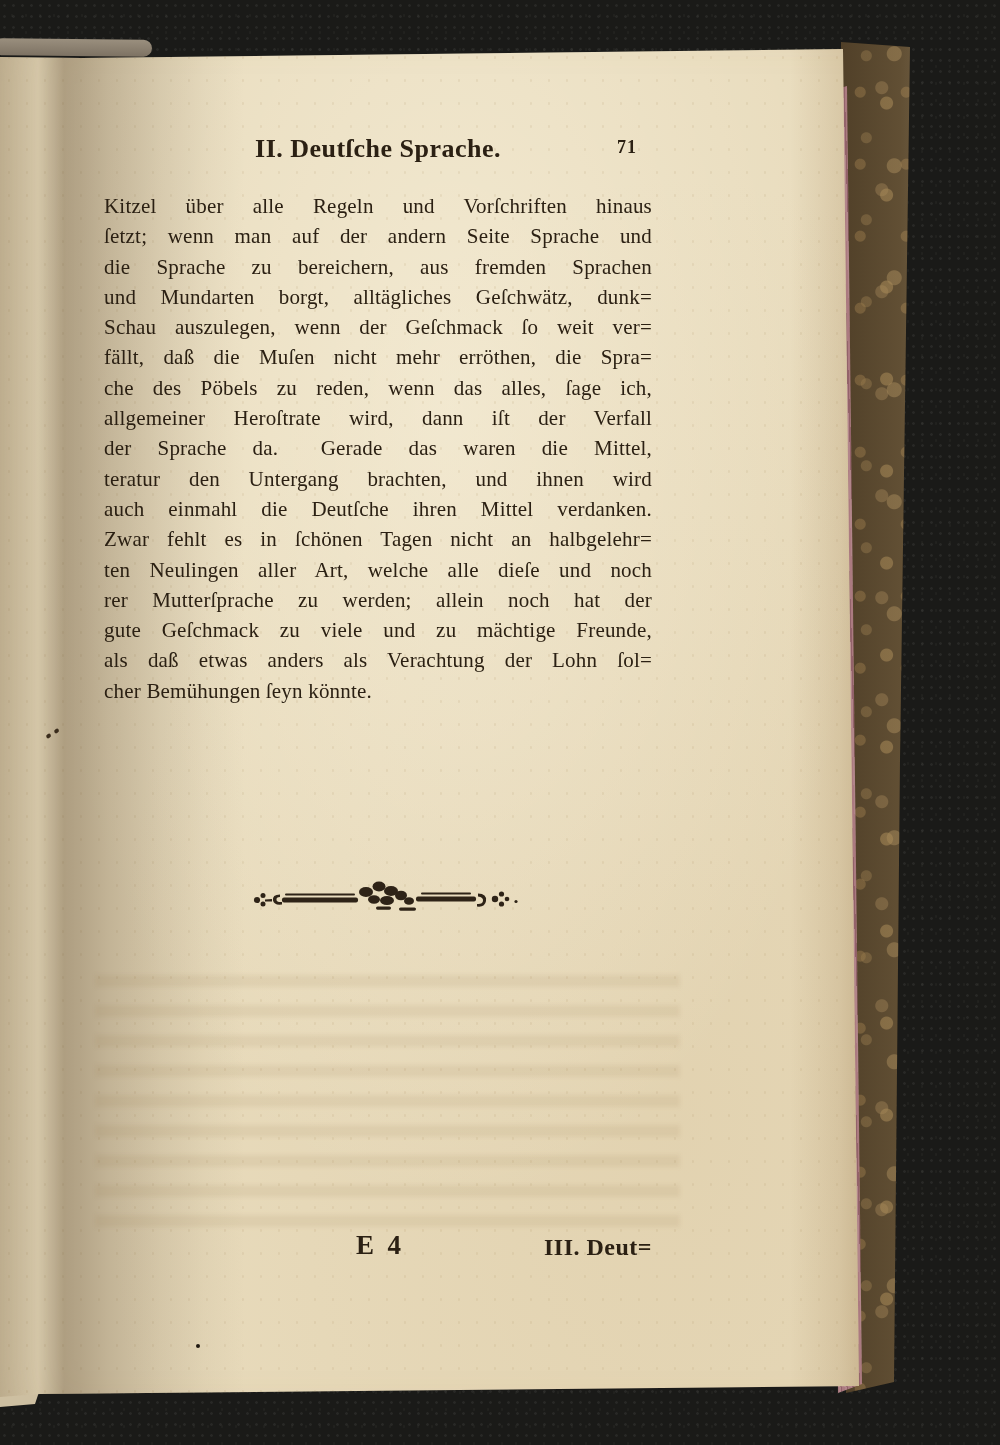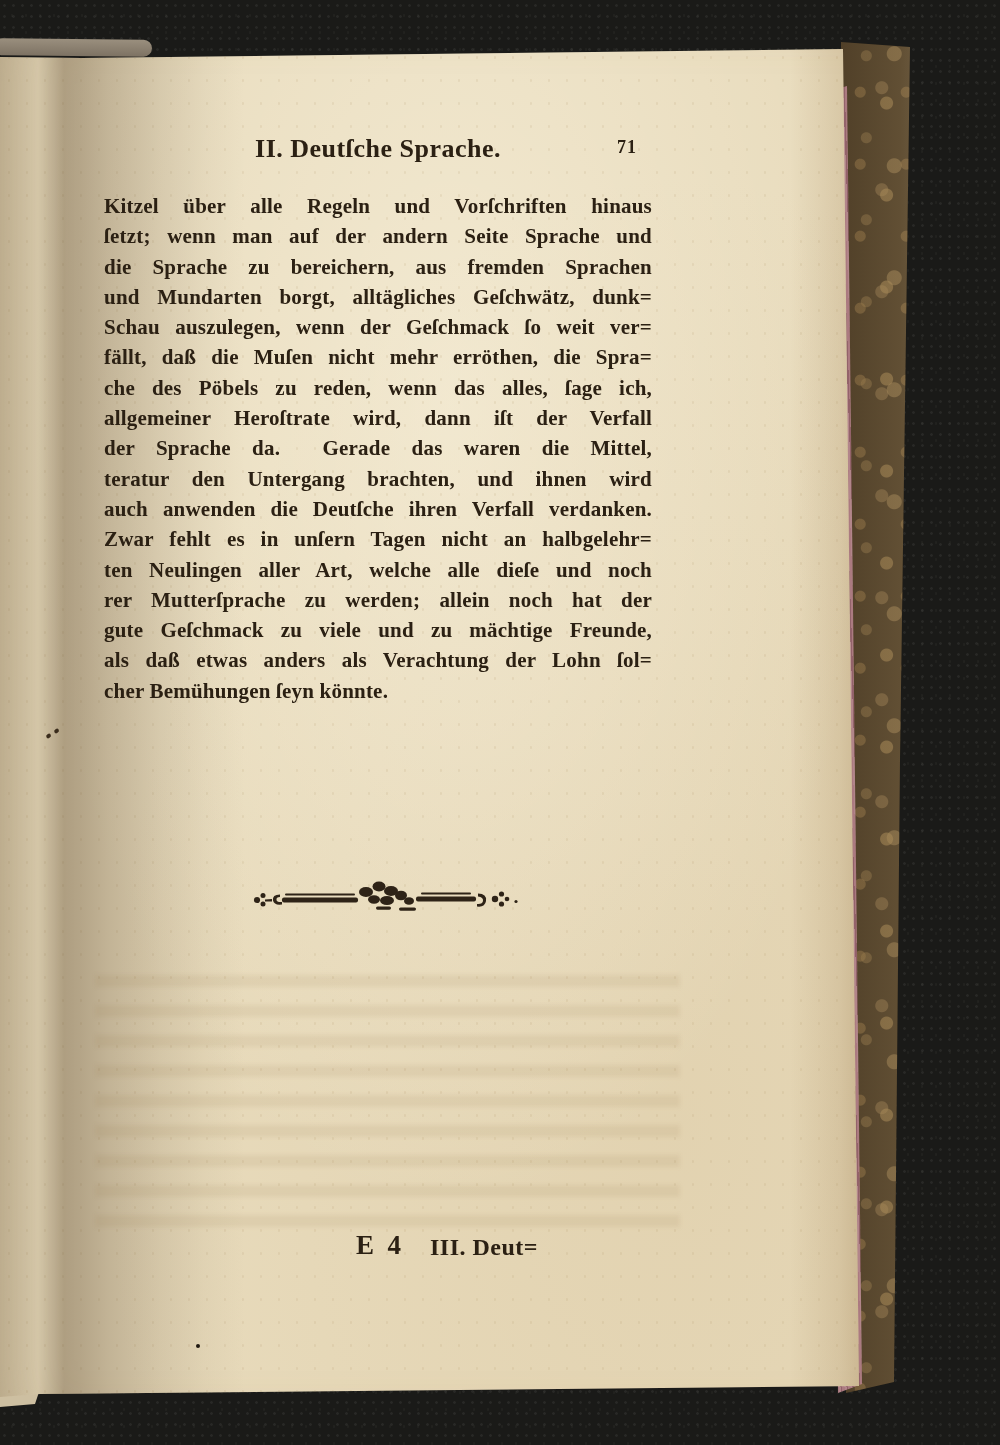--- a/index.html
+++ b/index.html
@@ -79,42 +79,42 @@
   .text-layer{position:absolute;inset:0;color:#2b2013;}
   .running-header{
     position:absolute;left:105px;top:134px;width:546px;height:34px;
     text-align:center;font-size:26px;font-weight:700;letter-spacing:.5px;
   }
   .page-number{
     position:absolute;right:14px;top:3px;font-size:18px;font-weight:700;letter-spacing:1px;
   }
   .body-block{position:absolute;left:104px;top:191px;width:548px;}
   .bline{
-    height:30.3px;line-height:30.3px;font-size:21px;font-weight:700;
+    height:30.3px;line-height:30.3px;font-size:21px;font-weight:400;
     letter-spacing:.2px;white-space:nowrap;
     text-align:justify;text-align-last:justify;text-justify:inter-word;
   }
   .bline.last{text-align-last:left;}
   .ornament{position:absolute;left:250px;top:874px;width:272px;height:48px;}
   .margin-mark{position:absolute;left:46px;top:727px;width:20px;height:14px;}
   .margin-mark i{
     position:absolute;width:5px;height:4px;border-radius:60% 40% 50% 50%;
     background:#3a2c1c;transform:rotate(-35deg);
   }
   .margin-mark i:nth-child(1){left:0;top:7px;}
   .margin-mark i:nth-child(2){left:8px;top:2px;}
   .ink-speck{
     position:absolute;left:196px;top:1344px;width:4px;height:4px;border-radius:50%;
     background:#1f1810;
   }
   .signature-mark{
     position:absolute;left:356px;top:1230px;font-size:27px;font-weight:700;word-spacing:10px;text-align:right;
   }
   .catchword{
-    position:absolute;left:430px;top:1234px;width:222px;
+    position:absolute;left:430px;top:1234px;width:222px;text-align:right;
     font-size:24px;font-weight:700;letter-spacing:.5px;
   }
 </style>
 </head>
 <body>
 
 <div class="stage">
 
   <div class="endband"></div>
   <div class="cover-strip"></div>
@@ -137,22 +137,22 @@
         <div class="bline">Kitzel über alle Regeln und Vorſchriften hinaus</div>
         <div class="bline">ſetzt; wenn man auf der andern Seite Sprache und</div>
         <div class="bline">die Sprache zu bereichern, aus fremden Sprachen</div>
         <div class="bline">und Mundarten borgt, alltägliches Geſchwätz, dunk=</div>
         <div class="bline">Schau auszulegen, wenn der Geſchmack ſo weit ver=</div>
         <div class="bline">fällt, daß die Muſen nicht mehr erröthen, die Spra=</div>
         <div class="bline">che des Pöbels zu reden, wenn das alles, ſage ich,</div>
         <div class="bline">allgemeiner Heroſtrate wird, dann iſt der Verfall</div>
         <div class="bline">der Sprache da.  Gerade das waren die Mittel,</div>
         <div class="bline">teratur den Untergang brachten, und ihnen wird</div>
-        <div class="bline">auch anwenden die Deutſche ihren Verfall verdanken.</div>
-        <div class="bline">Zwar fehlt es in unſern Tagen nicht an halbgelehr=</div>
+        <div class="bline">auch einmahl die Deutſche ihren Mittel verdanken.</div>
+        <div class="bline">Zwar fehlt es in ſchönen Tagen nicht an halbgelehr=</div>
         <div class="bline">ten Neulingen aller Art, welche alle dieſe und noch</div>
         <div class="bline">rer Mutterſprache zu werden; allein noch hat der</div>
         <div class="bline">gute Geſchmack zu viele und zu mächtige Freunde,</div>
         <div class="bline">als daß etwas anders als Verachtung der Lohn ſol=</div>
         <div class="bline last">cher Bemühungen ſeyn könnte.</div>
       </div>
 
       <svg class="ornament" viewBox="0 0 272 48" xmlns="http://www.w3.org/2000/svg">
         <g fill="#2e2317" stroke="none">
           <circle cx="7" cy="26" r="3.1"></circle>

